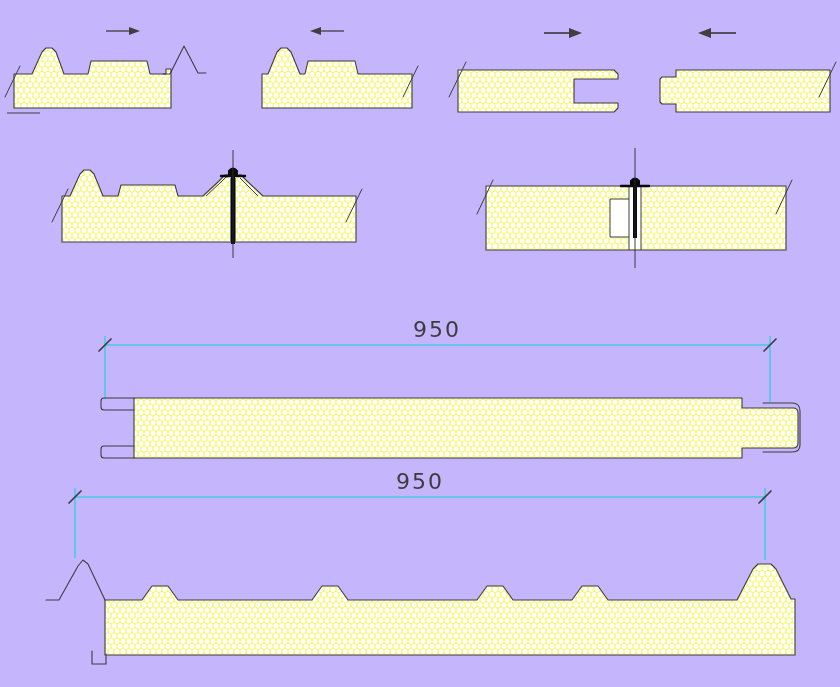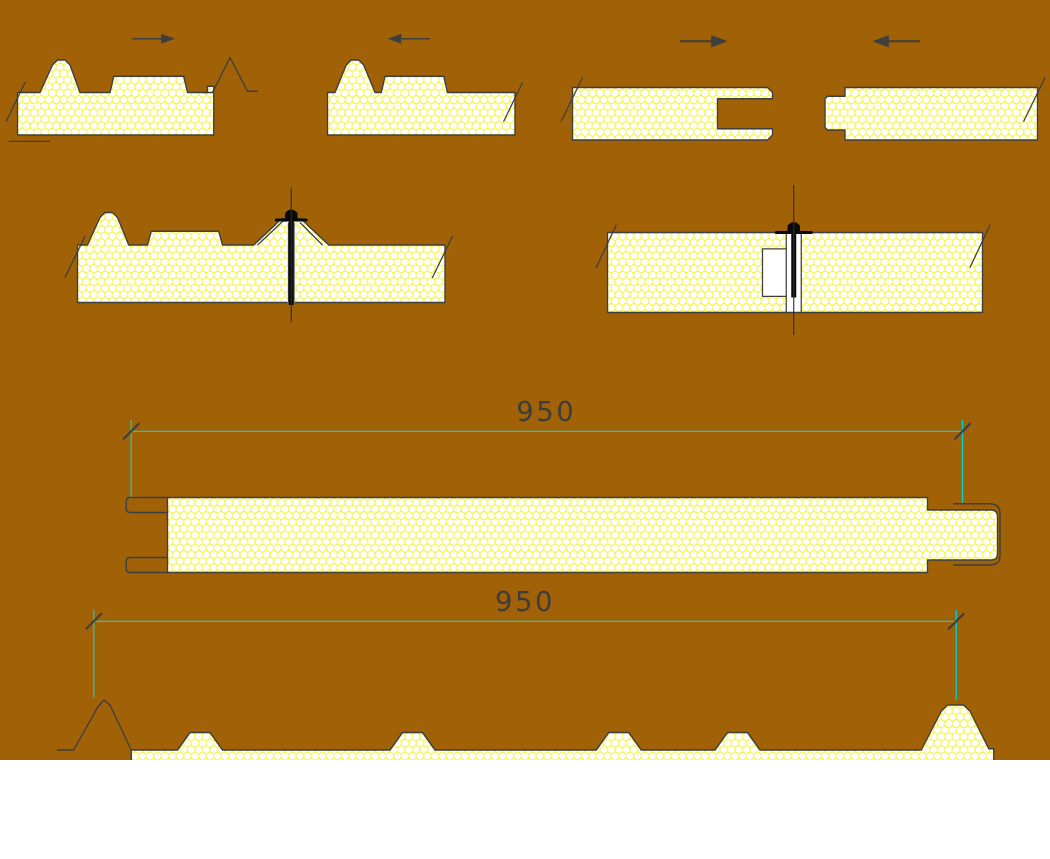--- a/index.html
+++ b/index.html
@@ -2,21 +2,21 @@
 <html style="--outline: #3f3f3f; --hatch: #f0f000; --dimension: #00d4d4; --fastener: #0a0a0a;"><head>
 <meta charset="utf-8">
 <style>
   :root{
     --outline:#3f3f3f;
     --hatch:#f0f000;
     --dimension:#00d4d4;
     --fastener:#0a0a0a;
   }
   html,body{margin:0;padding:0;background:#ffffff;}
-  .stage{width:840px;height:608px;position:relative;background:#a16207;overflow:hidden;}
+  .stage{width:840px;height:687px;position:relative;background:#c4b5fd;overflow:hidden;}
   svg{display:block;}
   .outline{fill:none;stroke:var(--outline);stroke-width:1.1;stroke-linejoin:round;stroke-linecap:round;}
   .filled{stroke:var(--outline);stroke-width:1.1;stroke-linejoin:round;}
   .breakline{stroke:var(--outline);stroke-width:1;stroke-linecap:round;fill:none;}
   .support{stroke:var(--outline);stroke-width:1;fill:none;}
   .whitefill{fill:#ffffff;stroke:none;}
   .seamline{stroke:var(--outline);stroke-width:1;fill:none;}
   .dim{stroke:var(--dimension);stroke-width:1;fill:none;}
   .tick{stroke:var(--outline);stroke-width:1.7;stroke-linecap:round;}
   .dimtext{fill:#3d3d3d;font-family:"DejaVu Sans",sans-serif;font-size:22px;letter-spacing:2px;}

